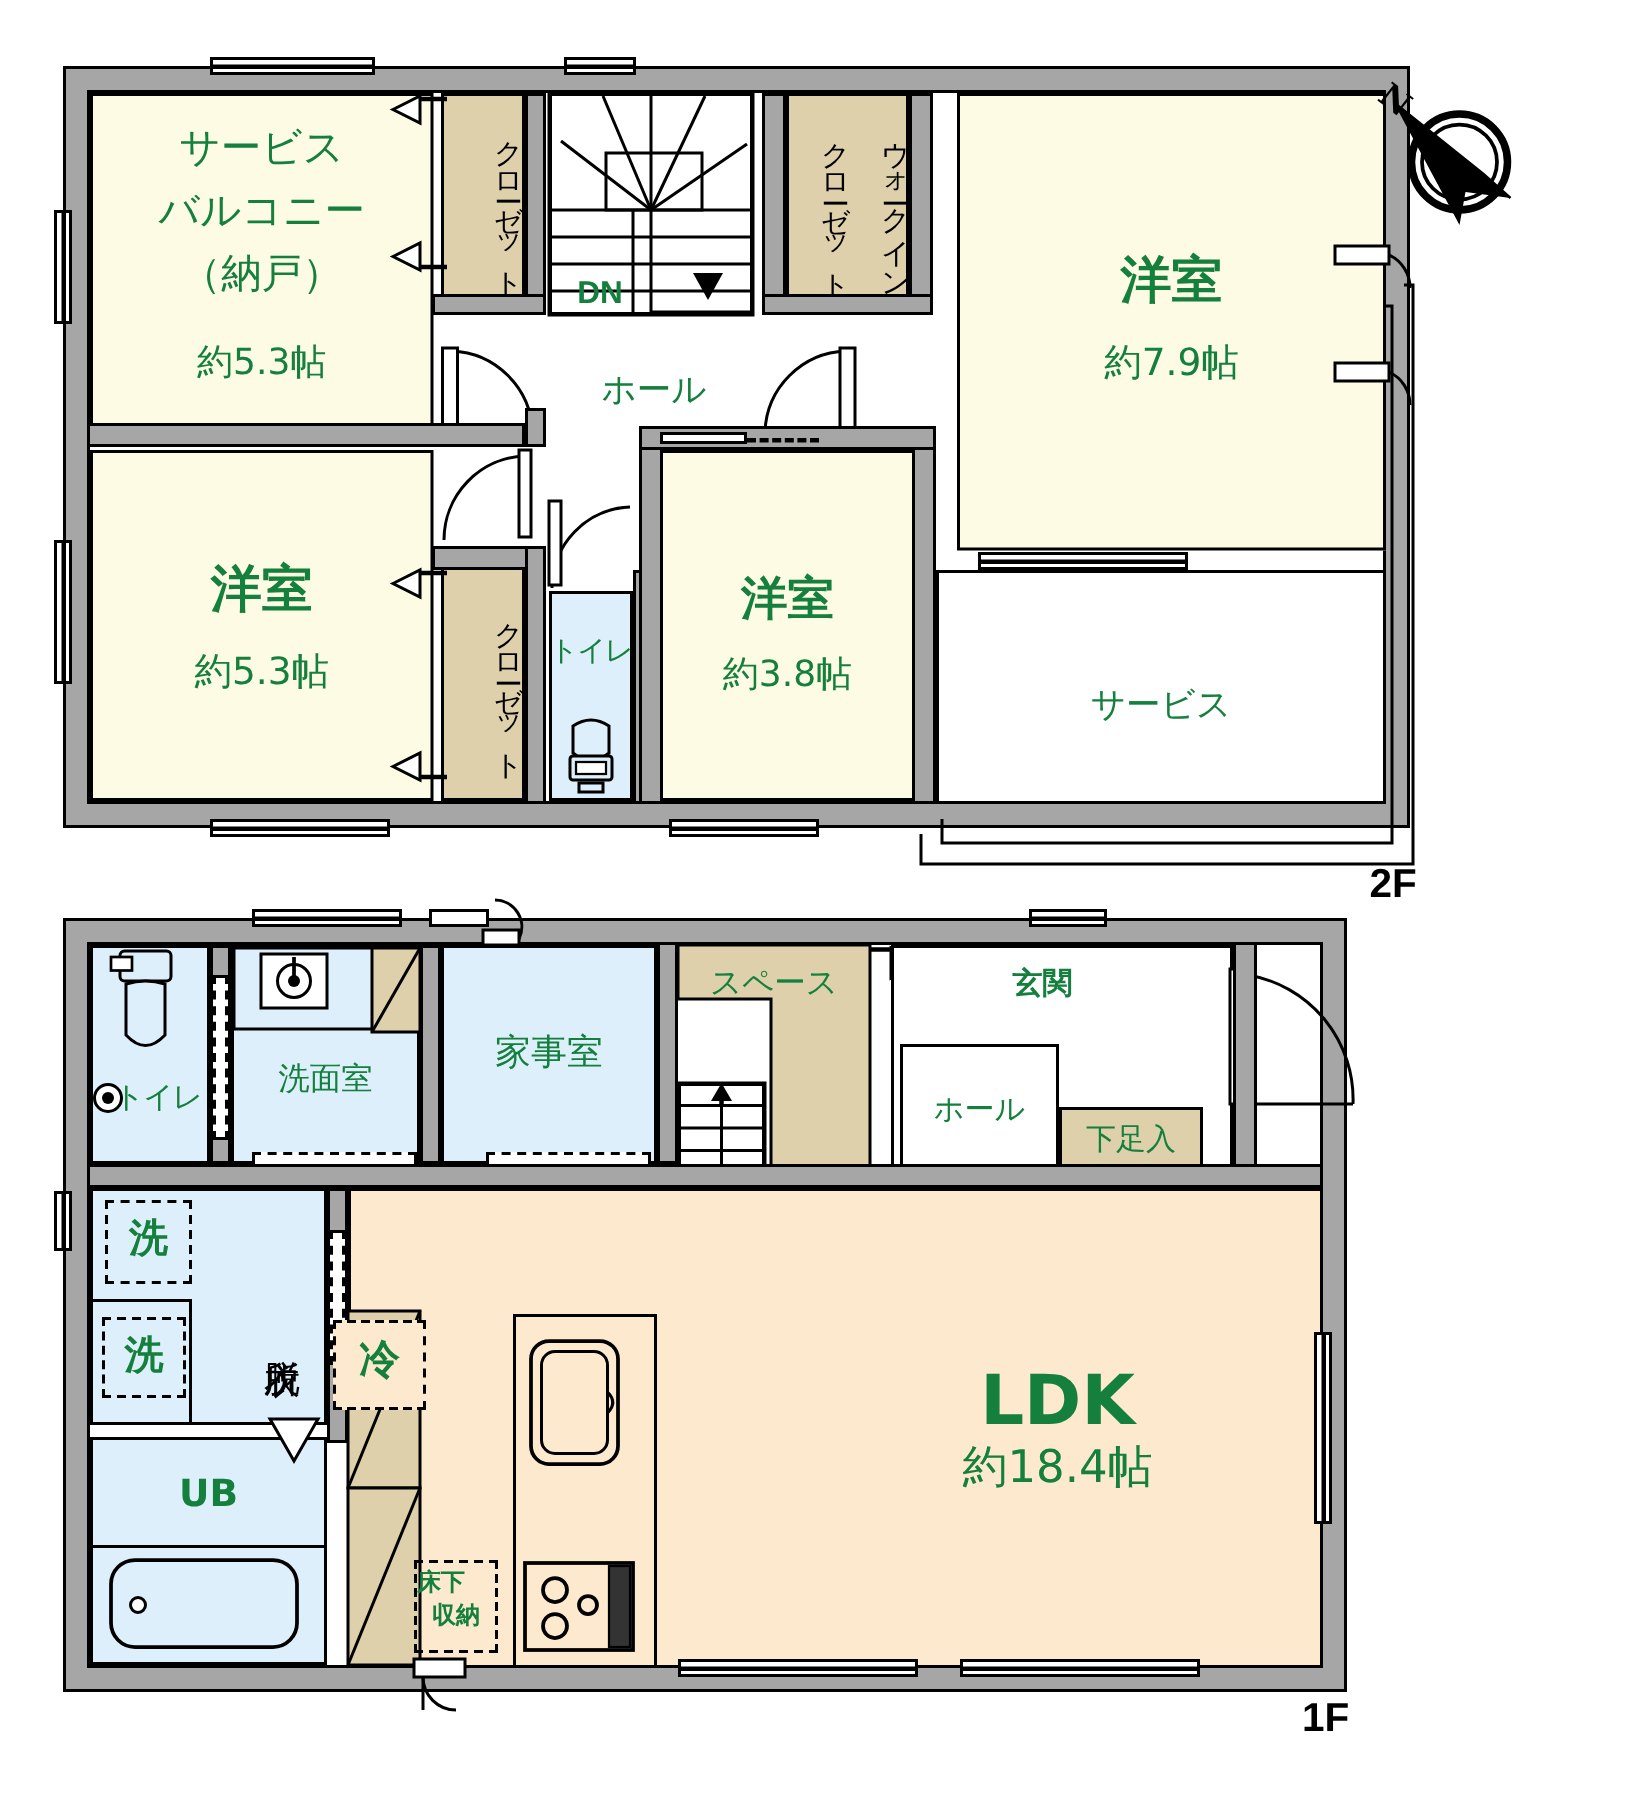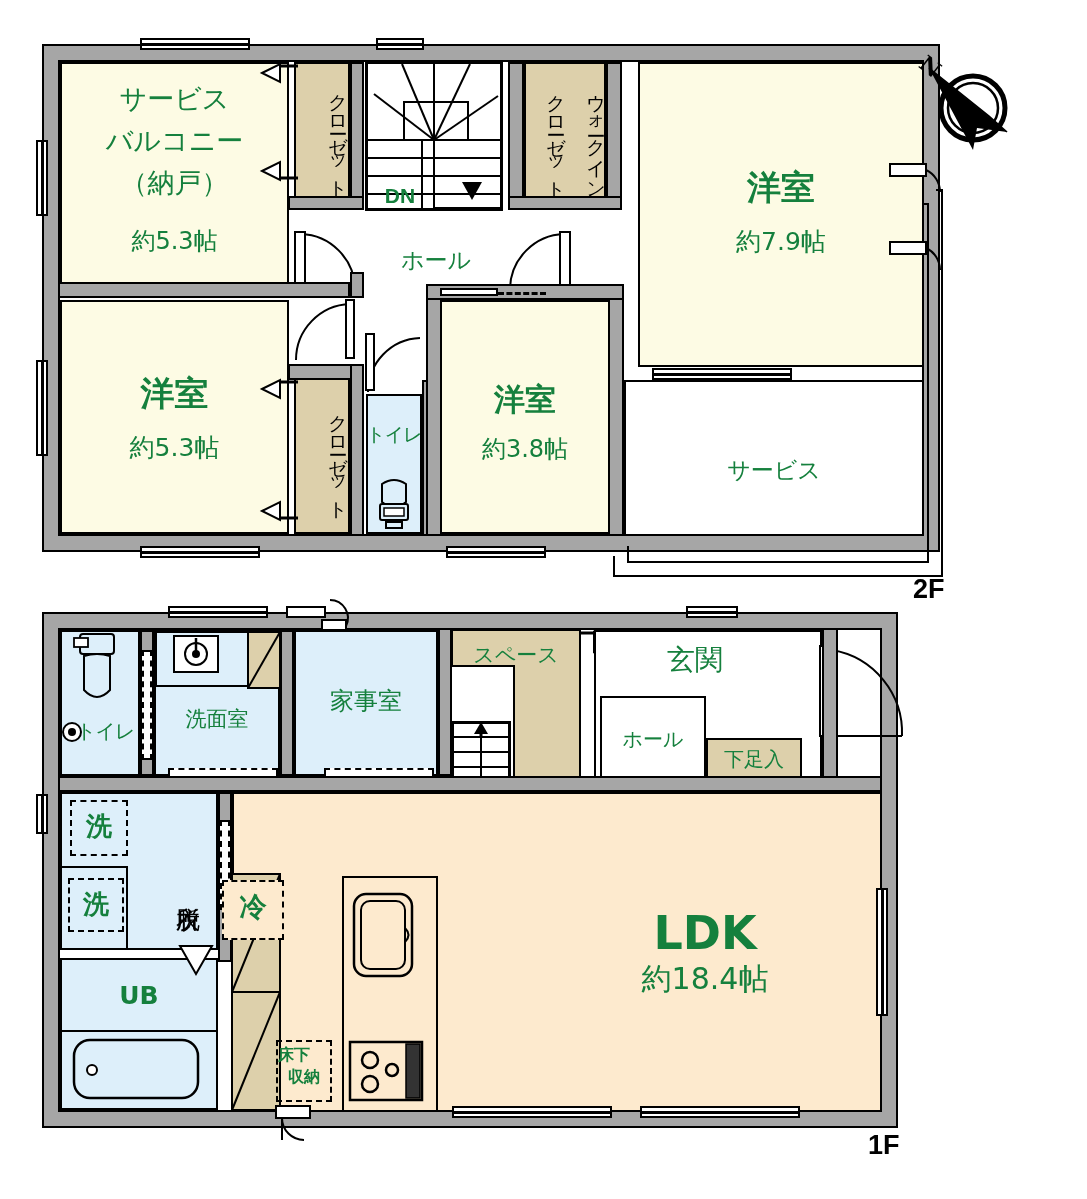--- a/index.html
+++ b/index.html
@@ -271,21 +271,21 @@
       <line x1="0" y1="30" x2="58" y2="30"></line>
       <line x1="0" y1="45" x2="58" y2="45"></line>
       <line x1="29" y1="15" x2="29" y2="60"></line>
     </g>
     <polygon points="22,12 36,12 29,0" fill="#000"></polygon>
     <line x1="29" y1="4" x2="29" y2="16" stroke="#000" stroke-width="3"></line>
   </svg>
   <div class="lbl" style="left:442px;top:790px;width:70px;font-size:21px;font-weight:bold;font-family:'Liberation Sans',sans-serif;">UP</div>
 
   <div class="plain fill-white" style="left:594px;top:630px;width:228px;height:150px;border:2px solid #000;"></div>
-  <div class="lbl" style="left:620px;top:644px;width:150px;font-size:28px;font-weight:normal;">玄関</div>
+  <div class="lbl" style="left:620px;top:644px;width:150px;font-size:20px;font-weight:bold;">玄関</div>
 
   <div class="plain fill-white" style="left:600px;top:696px;width:106px;height:84px;border:2px solid #000;"></div>
   <div class="lbl" style="left:600px;top:728px;width:106px;font-size:20px;">ホール</div>
 
   <div class="plain fill-closet" style="left:706px;top:738px;width:96px;height:42px;border:2px solid #000;"></div>
   <div class="lbl" style="left:706px;top:748px;width:96px;font-size:20px;">下足入</div>
 
   <svg class="svgbox" style="left:820px;top:640px;width:86px;height:104px;" viewBox="0 0 86 104">
     <rect x="0" y="6" width="12" height="90" fill="#fff" stroke="#000" stroke-width="2"></rect>
     <path d="M12 10 A84 84 0 0 1 82 96" fill="none" stroke="#000" stroke-width="2"></path>

